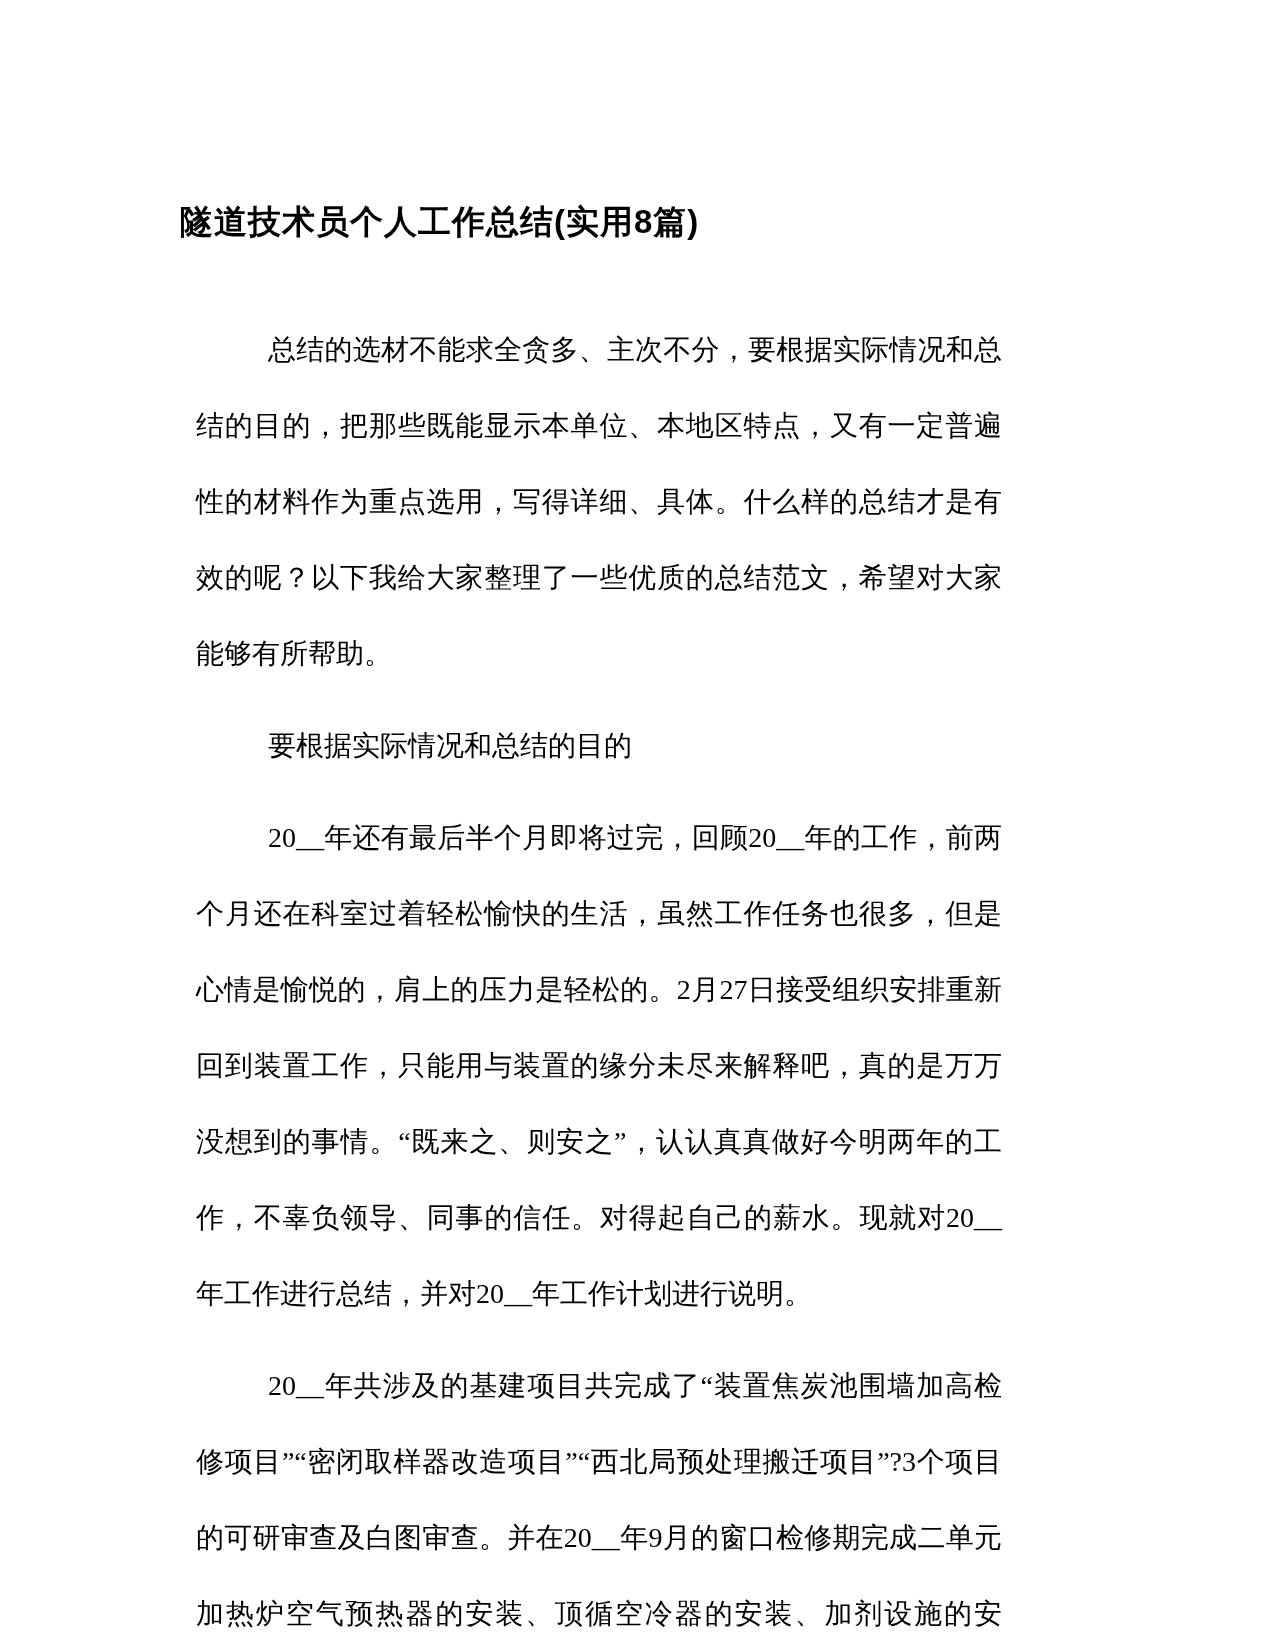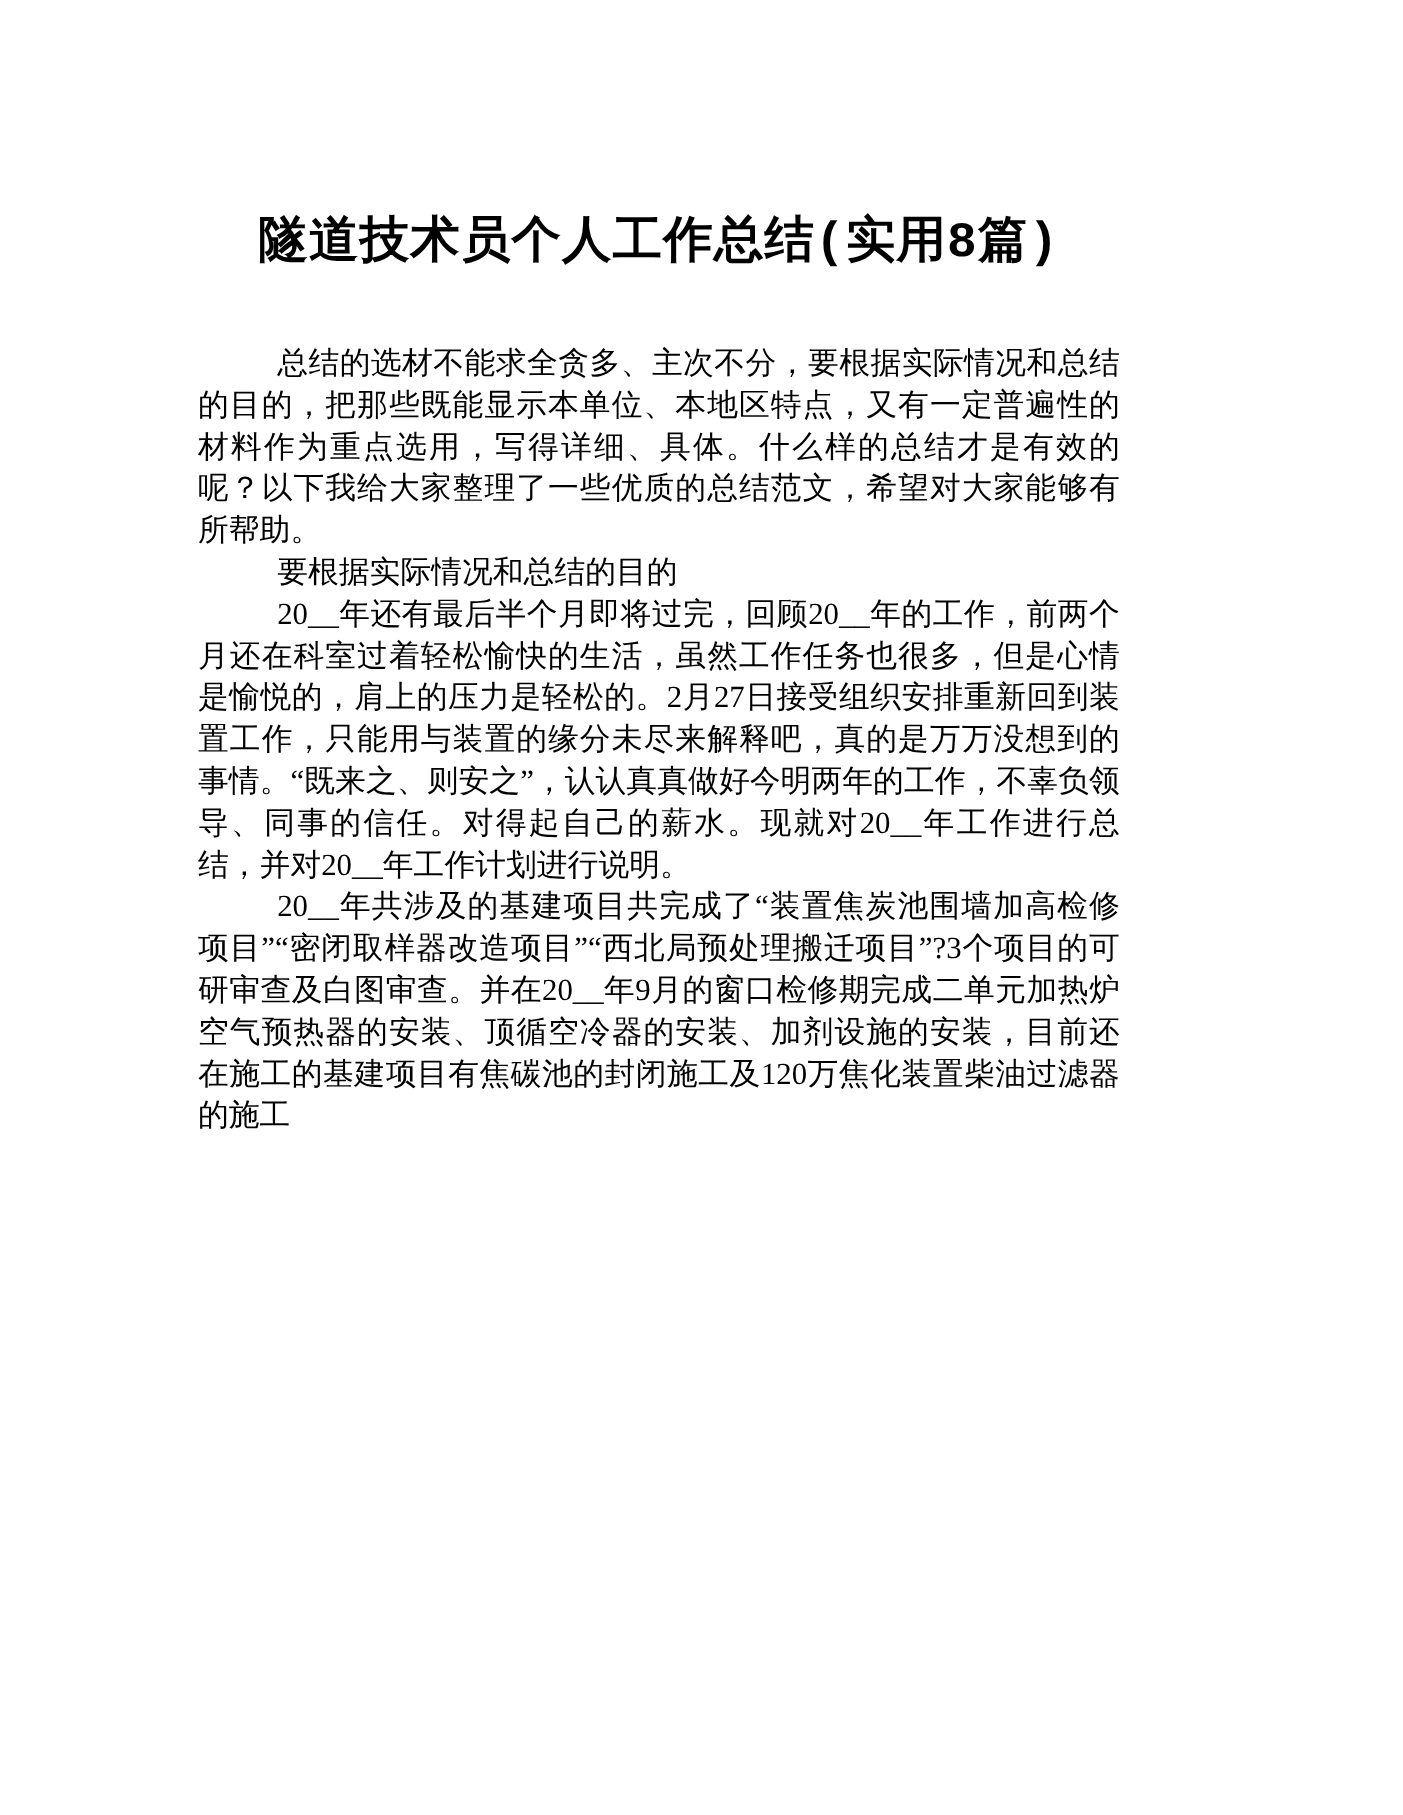--- a/index.html
+++ b/index.html
@@ -21,34 +21,33 @@
     height: 1650px;
     background: #ffffff;
   }
   .content {
     position: absolute;
     left: 180px;
     top: 196px;
     width: 838px;
   }
   .doc-title {
-    font-family: Liberation Mono, monospace;
-    font-size: 45px;
+    font-family: Liberation Sans, sans-serif;
+    font-size: 33px;
     font-weight: bold;
-    text-align: center;
     line-height: 52px;
     margin: 0 0 64px 0;
     letter-spacing: 1px;
   }
   .para {
     font-size: 28px;
-    line-height: 38px;
+    line-height: 76px;
     text-align: justify;
     text-indent: 72px;
-    margin: 0;
+    margin: 16px;
     word-break: break-all;
     overflow-wrap: break-word;
   }
 </style>
 </head>
 <body>
 
 <div class="page">
   <div class="content">
     <h1 class="doc-title">隧道技术员个人工作总结(实用8篇)</h1>

